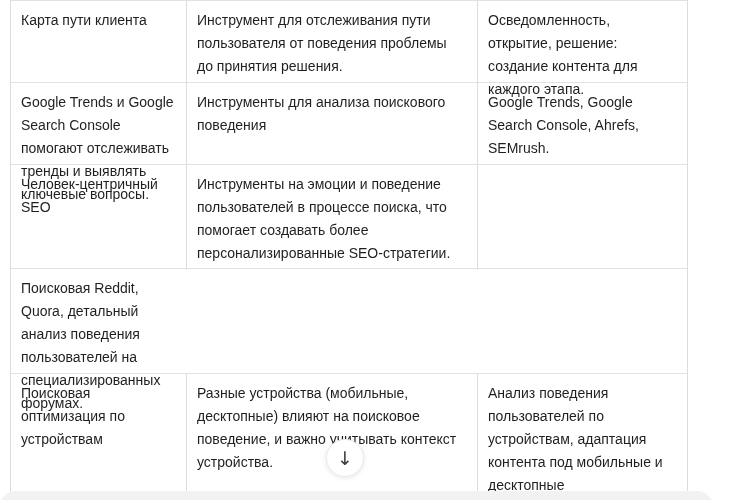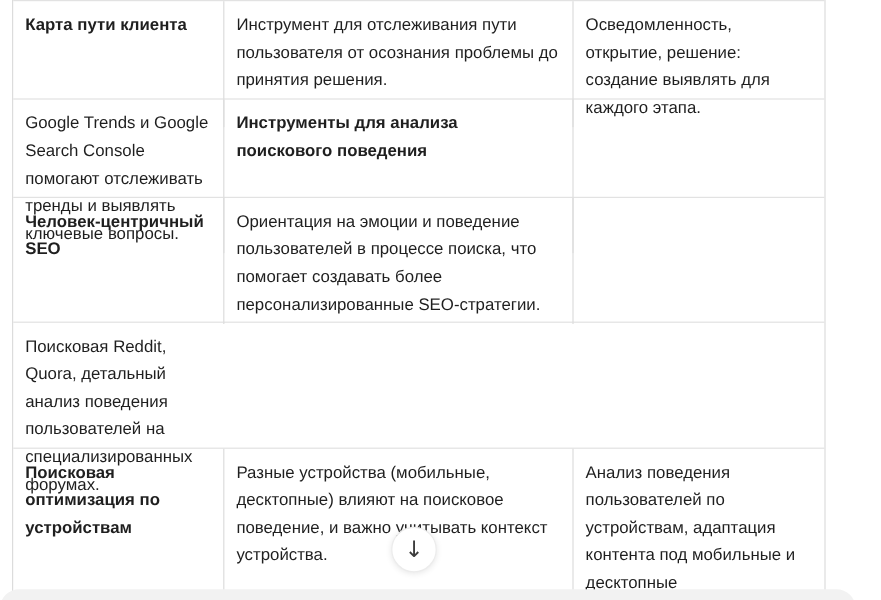--- a/index.html
+++ b/index.html
@@ -23,21 +23,21 @@
     display: grid;
     grid-template-columns: 176px 291px 1fr;
     border-bottom: 1px solid #e2e2e2;
   }
   .cell {
     padding: 8px 12px 5px 10px;
     font-size: 14px;
     line-height: 23px;
     color: #1f1f1f;
   }
-  .cell.term { font-weight: 700; border-right: 1px solid #dcdcdc; }
+  .cell.term { font-weight: 400; border-right: 1px solid #dcdcdc; }
   .cell.desc { border-right: 1px solid #dcdcdc; }
 
   .row.clipped { height: 13px; overflow: hidden; }
   .row.clipped .cell { padding-top: 0; padding-bottom: 0; }
   .clip-frag { position: relative; top: -10px; display: inline-block; }
 
   .tbody .row:nth-child(1) { min-height: 82px; }
   .tbody .row:nth-child(2) { min-height: 82px; }
   .tbody .row:nth-child(3) { min-height: 104px; }
   .tbody .row:nth-child(4) { min-height: 105px; }
@@ -85,32 +85,33 @@
       <div class="cell term"></div>
       <div class="cell desc"></div>
       <div class="cell tools">
         <span class="clip-frag">сайте.</span>
       </div>
     </div>
 
     <div class="tbody" id="table-body">
   <div class="row">
     <div class="cell term">Карта пути клиента</div>
-    <div class="cell desc">Инструмент для отслеживания пути пользователя от осознания проблемы до принятия решения.</div>
-    <div class="cell tools">Осведомленность, открытие, решение: создание выявлять для каждого этапа.</div>
+    <div class="cell desc">Инструмент для отслеживания пути пользователя от поведения проблемы до принятия решения.</div>
+    <div class="cell tools">Осведомленность, открытие, решение: создание контента для каждого этапа.</div>
   </div>
 
   <div class="row">
     <div class="cell desc">Google Trends и Google Search Console помогают отслеживать тренды и выявлять ключевые вопросы.</div>
     <div class="cell term">Инструменты для анализа поискового поведения</div>
+    <div class="cell tools">Google Trends, Google Search Console, Ahrefs, SEMrush.</div>
   </div>
 
   <div class="row">
     <div class="cell term">Человек-центричный SEO</div>
-    <div class="cell desc">Ориентация на эмоции и поведение пользователей в процессе поиска, что помогает создавать более персонализированные SEO-стратегии.</div>
+    <div class="cell desc">Инструменты на эмоции и поведение пользователей в процессе поиска, что помогает создавать более персонализированные SEO-стратегии.</div>
   </div>
 
   <div class="row">
     <div class="cell tools">Поисковая Reddit, Quora, детальный анализ поведения пользователей на специализированных форумах.</div>
   </div>
 
   <div class="row">
     <div class="cell term">Поисковая оптимизация по устройствам</div>
     <div class="cell desc">Разные устройства (мобильные, десктопные) влияют на поисковое поведение, и важно учитывать контекст устройства.</div>
     <div class="cell tools">Анализ поведения пользователей по устройствам, адаптация контента под мобильные и десктопные</div>

